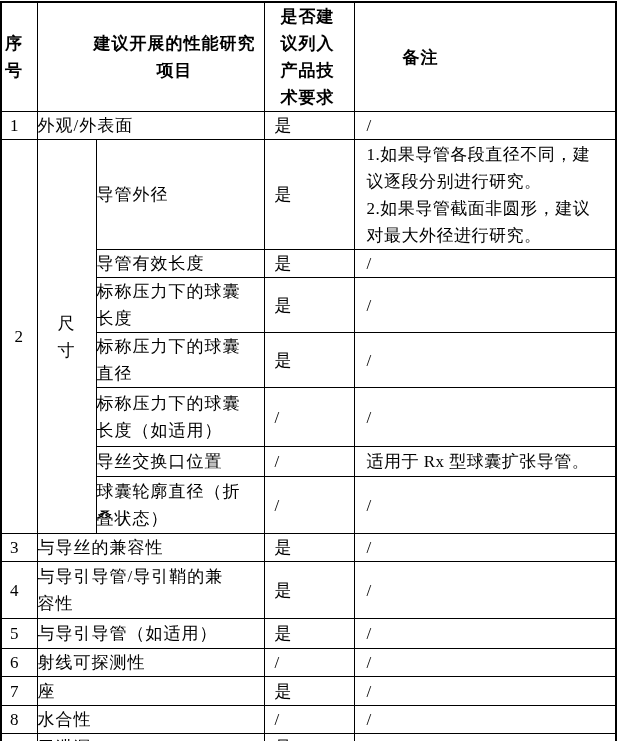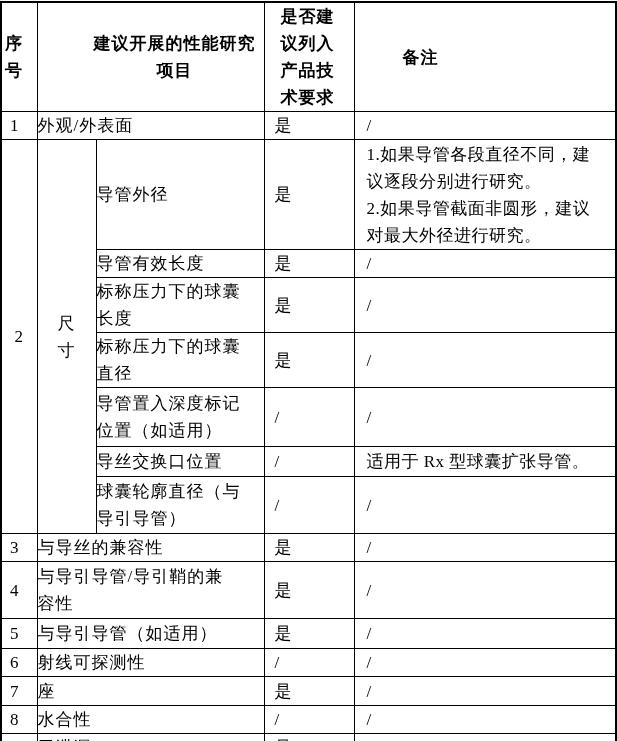--- a/index.html
+++ b/index.html
@@ -100,31 +100,31 @@
     <td class="c-sub">标称压力下的球囊长度</td>
     <td class="c-include">是</td>
     <td class="c-remark">/</td>
   </tr>
   <tr style="height:55px">
     <td class="c-sub">标称压力下的球囊直径</td>
     <td class="c-include">是</td>
     <td class="c-remark">/</td>
   </tr>
   <tr style="height:59px">
-    <td class="c-sub">导管置入深度标记位置（如适用）</td>
+    <td class="c-sub">标称压力下的球囊长度（如适用）</td>
     <td class="c-include">/</td>
     <td class="c-remark">/</td>
   </tr>
   <tr style="height:30px">
     <td class="c-sub">导丝交换口位置</td>
     <td class="c-include">/</td>
     <td class="c-remark">适用于 Rx 型球囊扩张导管。</td>
   </tr>
   <tr style="height:57px">
-    <td class="c-sub">球囊轮廓直径（与导引导管）</td>
+    <td class="c-sub">球囊轮廓直径（折叠状态）</td>
     <td class="c-include">/</td>
     <td class="c-remark">/</td>
   </tr>
 
   <tr style="height:26px">
     <td class="c-no">3</td>
     <td class="c-project" colspan="2">与导丝的兼容性</td>
     <td class="c-include">是</td>
     <td class="c-remark">/</td>
   </tr>

